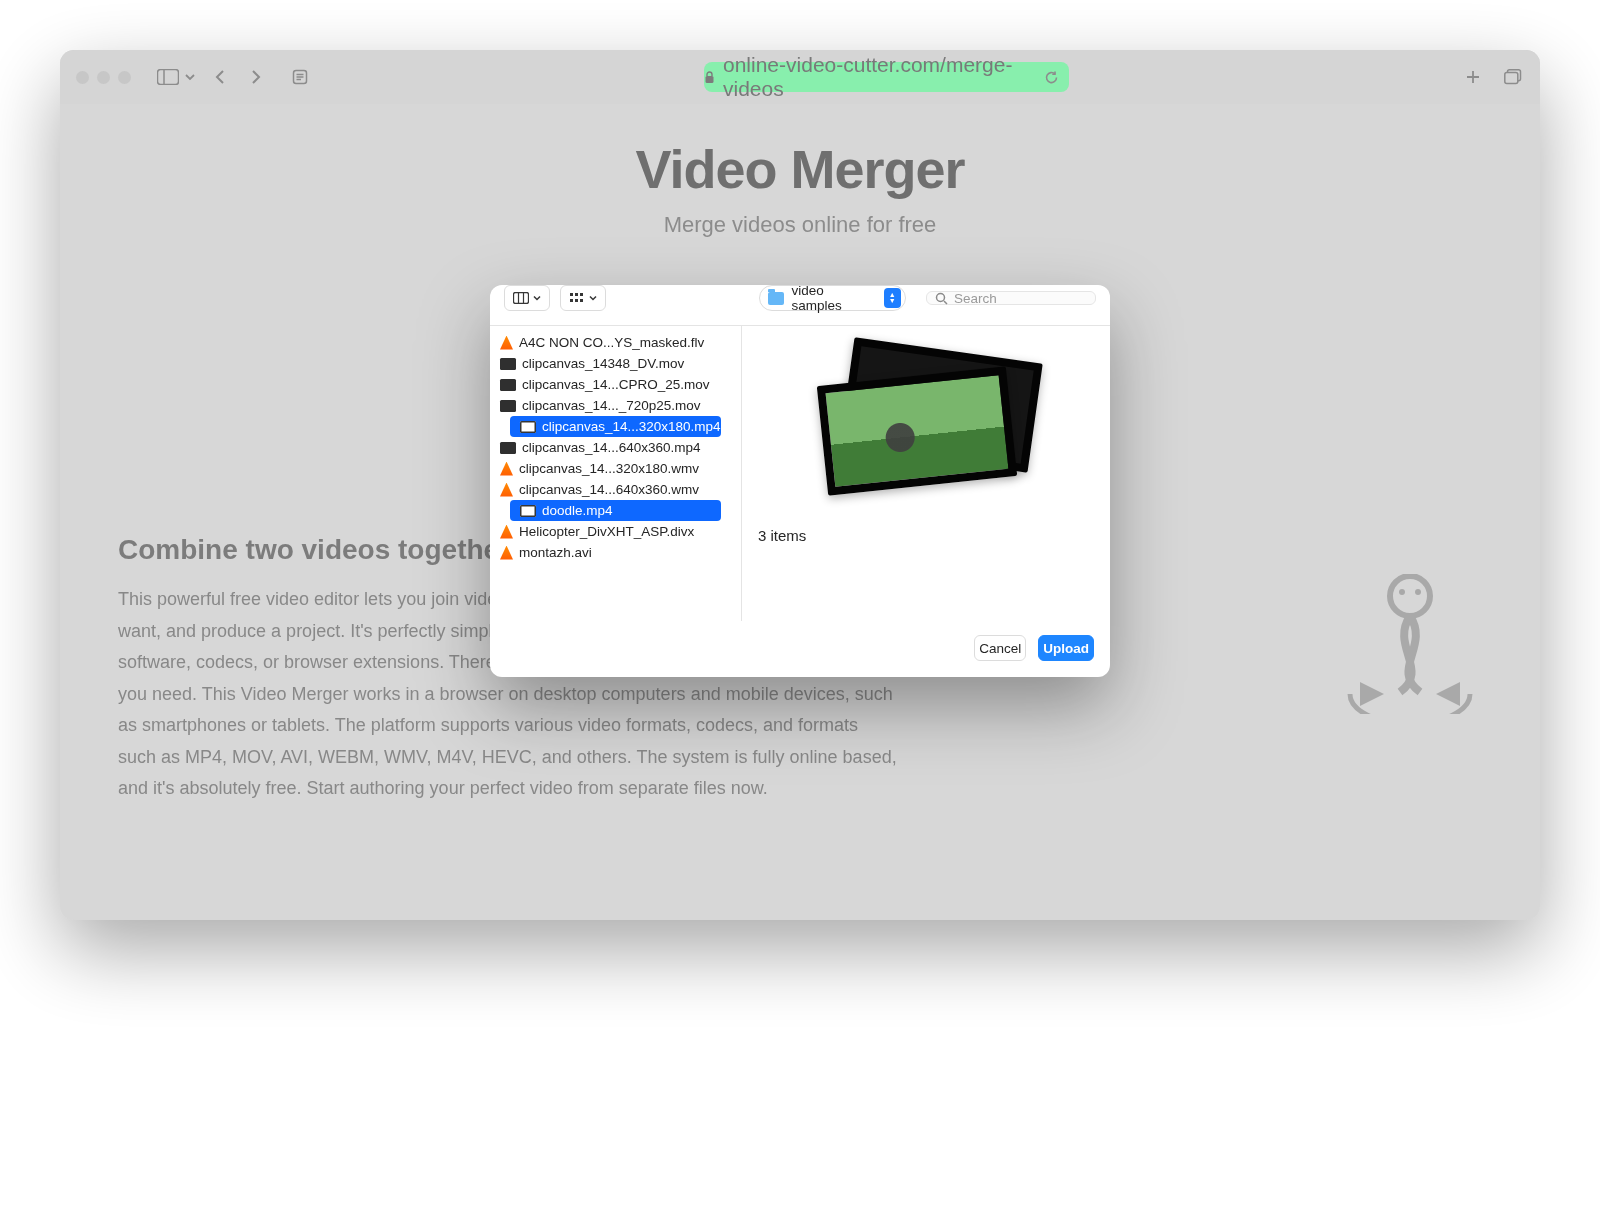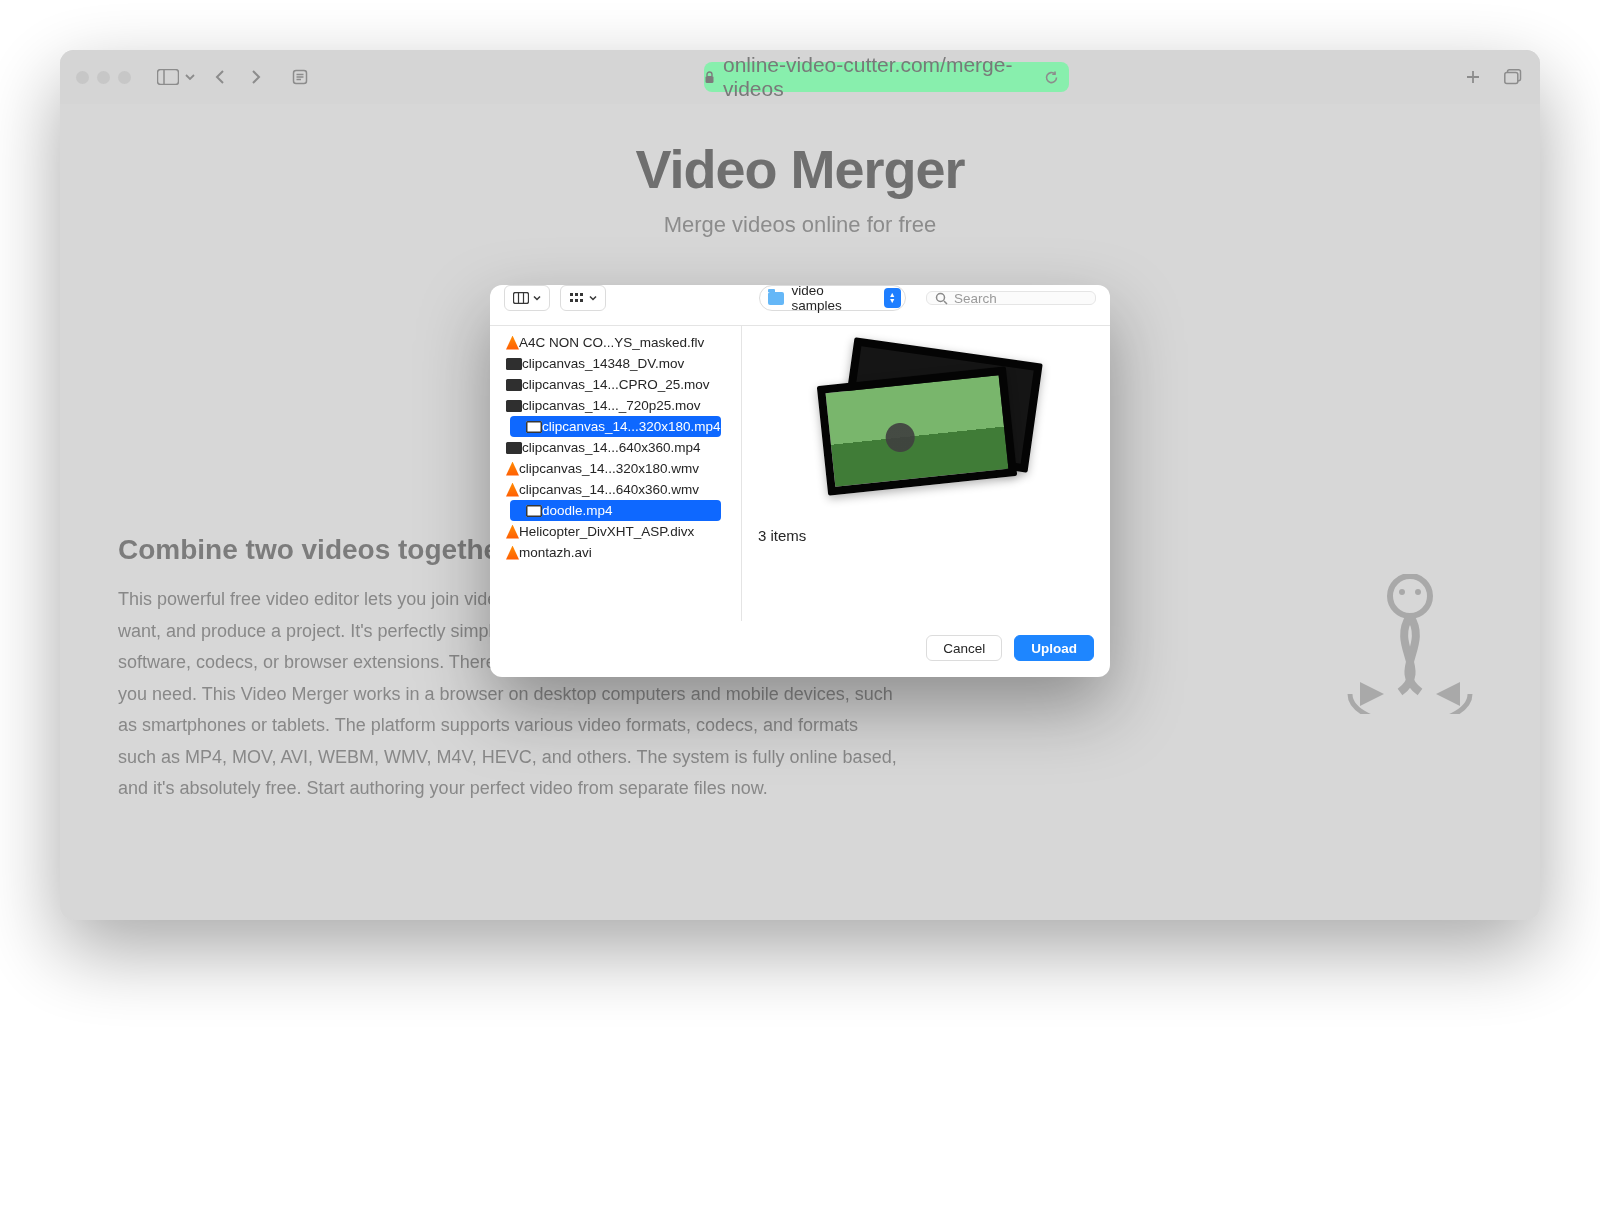--- a/index.html
+++ b/index.html
@@ -162,21 +162,22 @@
   }
   .file-list {
     width: 252px;
     border-right:1px solid #e4e4e4;
     padding: 6px 0;
     overflow:auto;
   }
   .file-row {
     display:flex;
     align-items:center;
-    padding: 3px 16px;
+    gap:6px;
+    padding: 3px 10px;
     font-size:13.5px;
     color:#222;
     white-space:nowrap;
     overflow:hidden;
     text-overflow:ellipsis;
   }
   .file-row.selected {
     background:#0a66ff;
     color:#fff;
     border-radius:4px;
@@ -213,21 +214,21 @@
   }
   .preview-count { font-size:15px; color:#222; margin-top:22px; align-self:flex-start; }
 
   .fd-footer {
     display:flex;
     justify-content:flex-end;
     gap:12px;
     padding: 14px 16px 16px;
   }
   .pill-btn {
-    height:26px; padding:0 16px; border-radius:6px; border:1px solid #dcdcdc; background:#fff;
+    height:26px; padding:0 4px; border-radius:6px; border:1px solid #dcdcdc; background:#fff;
     font-size:13.5px; color:#222;
   }
   .pill-btn.primary { background:#1a84ff; border-color:#1a84ff; color:#fff; font-weight:600; }
 
   svg { display:block; }
   .flex-spacer { flex:1; }
 </style>
 </head>
 <body>
 

